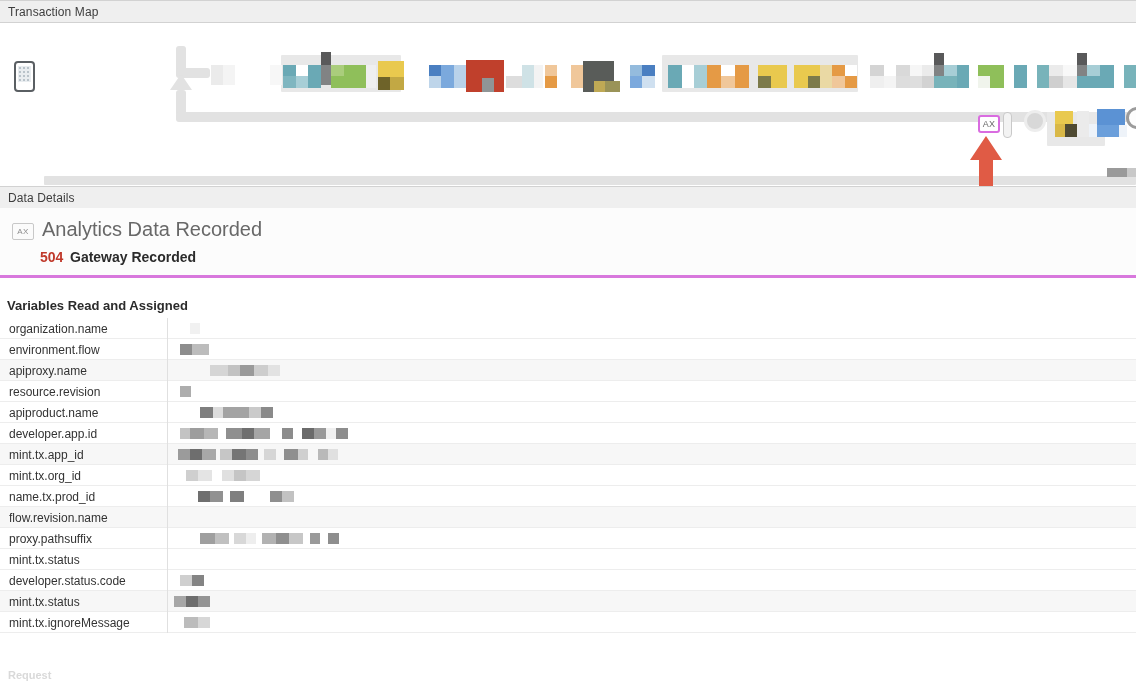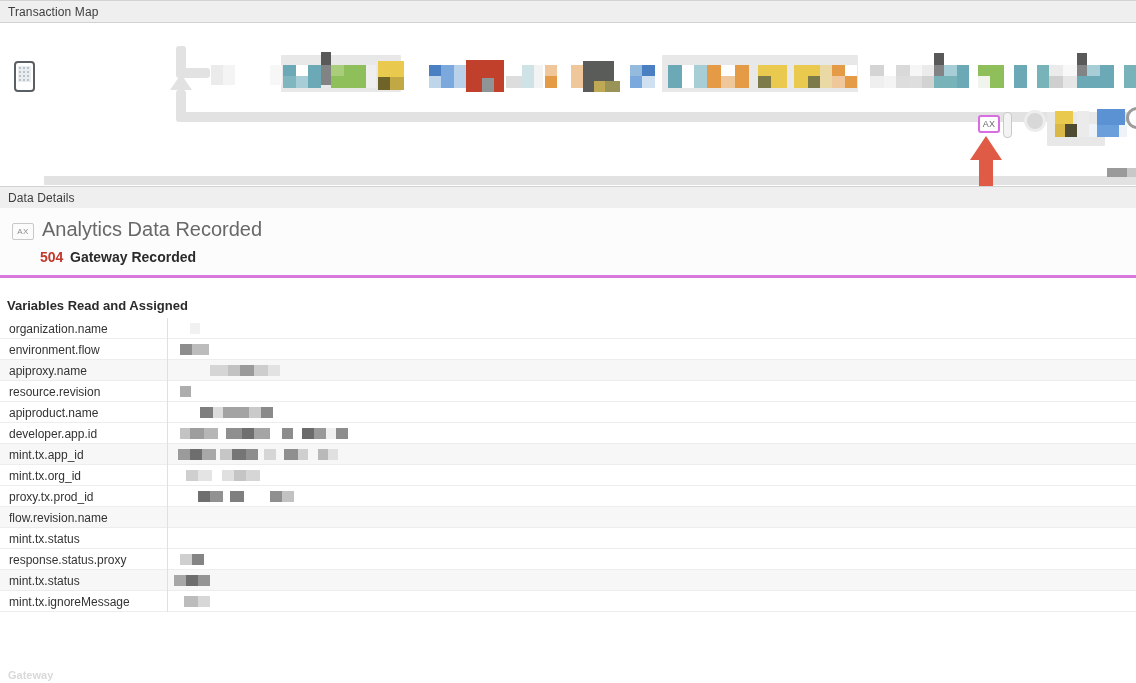--- a/index.html
+++ b/index.html
@@ -404,42 +404,57 @@
           <div class="var-divider"></div>
           <div class="var-val">
             <span class="rblock" style="left: 14px; width: 12px; background: rgb(207, 207, 207);"></span>
             <span class="rblock" style="left: 26px; width: 14px; background: rgb(228, 228, 228);"></span>
             <span class="rblock" style="left: 50px; width: 12px; background: rgb(224, 224, 224);"></span>
             <span class="rblock" style="left: 62px; width: 12px; background: rgb(197, 197, 197);"></span>
             <span class="rblock" style="left: 74px; width: 14px; background: rgb(214, 214, 214);"></span>
           </div>
         </div>
         <div class="var-row">
-          <span class="var-name">proxy.tx.prod_id</span>
+          <span class="var-name">name.tx.prod_id</span>
           <div class="var-divider"></div>
           <div class="var-val">
             <span class="rblock" style="left: 26px; width: 12px; background: rgb(111, 111, 111);"></span>
             <span class="rblock" style="left: 38px; width: 13px; background: rgb(145, 145, 145);"></span>
             <span class="rblock" style="left: 58px; width: 14px; background: rgb(127, 127, 127);"></span>
             <span class="rblock" style="left: 98px; width: 12px; background: rgb(143, 143, 143);"></span>
             <span class="rblock" style="left: 110px; width: 12px; background: rgb(194, 194, 194);"></span>
           </div>
         </div>
         <div class="var-row alt">
           <span class="var-name">flow.revision.name</span>
           <div class="var-divider"></div>
           <div class="var-val"></div>
         </div>
         <div class="var-row">
+          <span class="var-name">proxy.pathsuffix</span>
+          <div class="var-divider"></div>
+          <div class="var-val">
+            <span class="rblock" style="left: 28px; width: 15px; background: rgb(159, 159, 159);"></span>
+            <span class="rblock" style="left: 43px; width: 14px; background: rgb(192, 192, 192);"></span>
+            <span class="rblock" style="left: 62px; width: 12px; background: rgb(216, 216, 216);"></span>
+            <span class="rblock" style="left: 74px; width: 10px; background: rgb(238, 238, 238);"></span>
+            <span class="rblock" style="left: 90px; width: 14px; background: rgb(178, 178, 178);"></span>
+            <span class="rblock" style="left: 104px; width: 13px; background: rgb(143, 143, 143);"></span>
+            <span class="rblock" style="left: 117px; width: 14px; background: rgb(199, 199, 199);"></span>
+            <span class="rblock" style="left: 138px; width: 10px; background: rgb(154, 154, 154);"></span>
+            <span class="rblock" style="left: 156px; width: 11px; background: rgb(142, 142, 142);"></span>
+          </div>
+        </div>
+        <div class="var-row">
           <span class="var-name">mint.tx.status</span>
           <div class="var-divider"></div>
           <div class="var-val"></div>
         </div>
         <div class="var-row">
-          <span class="var-name">response.status.proxy</span>
+          <span class="var-name">developer.status.code</span>
           <div class="var-divider"></div>
           <div class="var-val">
             <span class="rblock" style="left: 8px; width: 12px; background: rgb(207, 207, 207);"></span>
             <span class="rblock" style="left: 20px; width: 12px; background: rgb(132, 132, 132);"></span>
           </div>
         </div>
         <div class="var-row alt">
           <span class="var-name">mint.tx.status</span>
           <div class="var-divider"></div>
           <div class="var-val">
@@ -453,17 +468,17 @@
           <div class="var-divider"></div>
           <div class="var-val">
             <span class="rblock" style="left: 12px; width: 14px; background: rgb(188, 188, 188);"></span>
             <span class="rblock" style="left: 26px; width: 12px; background: rgb(215, 215, 215);"></span>
           </div>
         </div>
       </div>
   </div>
 
   <div class="footer-ghost">
-    <span class="ghost-txt" style="left:8px;">Gateway</span>
+    <span class="ghost-txt" style="left:8px;">Request</span>
     <span class="ghost-txt" style="left:196px;">&nbsp;</span>
   </div>
 
 </div>
 
 </body></html>

